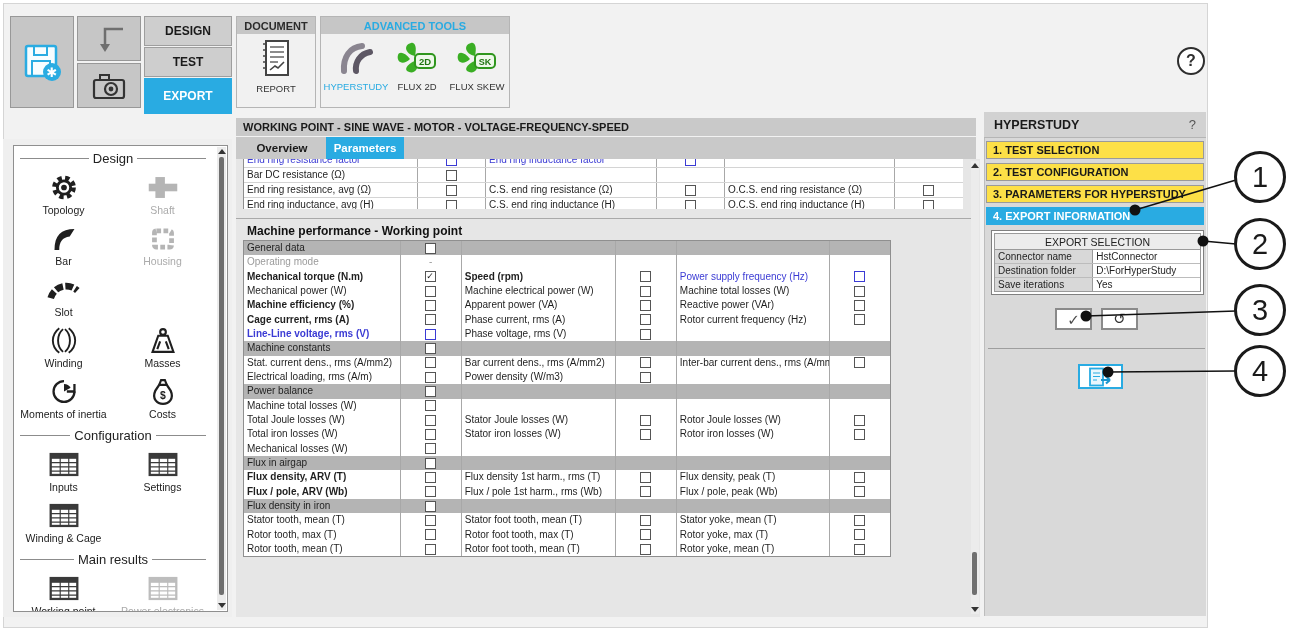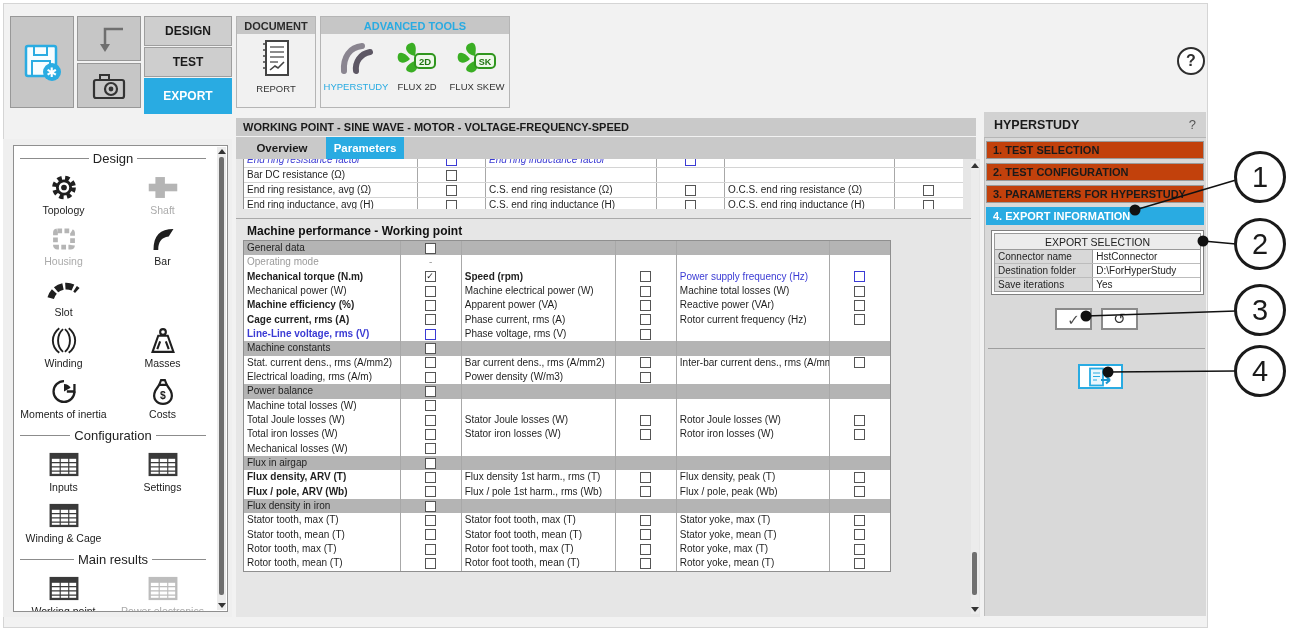--- a/index.html
+++ b/index.html
@@ -65,21 +65,21 @@
   .t-n{color:#1f1f1f;}  .t-b{color:#1f1f1f;font-weight:bold;}
   .t-u{color:#3b3bd4;}  .t-ub{color:#3b3bd4;font-weight:bold;}
   .t-g{color:#9b9b9b;}
   #perf-heading{left:236px;top:218px;width:740px;border-top:1px solid #a9a9a9;padding:5px 0 0 11px;
                 font-weight:bold;font-size:12px;color:#111;background:transparent;}
   
   #hst-panel{left:984px;top:112px;width:222px;height:504px;background:#d9d9d9;border-left:1px solid #bdbdbd;}
   #hst-head{left:984px;top:112px;width:222px;height:26px;background:#d2d2d2;border-bottom:1px solid #b5b5b5;
             display:flex;align-items:center;font-weight:bold;font-size:12.5px;color:#1a1a1a;padding:0 10px;}
   #hst-head .q{margin-left:auto;font-weight:normal;color:#555;font-size:13px;}
-  .step{left:986px;width:218px;height:18px;background:#c2410c;border:1px solid #9a9a9a;display:flex;align-items:center;
+  .step{left:986px;width:218px;height:18px;background:#fde047;border:1px solid #9a9a9a;display:flex;align-items:center;
         font-weight:bold;font-size:11px;color:#1a1a1a;padding-left:6px;cursor:pointer;}
   .step.active{background:#29abe2;border-color:#29abe2;color:#fff;}
   #exp-wrap{left:991px;top:230px;width:213px;background:#fff;border:1px solid #808080;padding:2px;}
   #exp-tbl{border:1px solid #9a9a9a;}
   #exp-tbl .hd{height:15px;background:#ececec;display:flex;align-items:center;justify-content:center;
                font-size:10.5px;color:#222;border-bottom:1px solid #9a9a9a;}
   .exp-row{display:flex;height:13px;border-bottom:1px solid #bcbcbc;font-size:10px;}
   .exp-row:last-child{border-bottom:none;}
   .exp-row .k{width:46%;background:#d8d8d8;border-right:1px solid #9a9a9a;padding-left:3px;line-height:13px;overflow:hidden;}
   .exp-row .v{flex:1;background:#fff;padding-left:3px;line-height:13px;overflow:hidden;}
@@ -212,35 +212,35 @@
             <span>
               <svg width="38" height="31" viewBox="0 0 40 32">
                 <rect x="5" y="12" width="30" height="8" fill="#b5b5b5"></rect>
                 <rect x="12" y="5" width="10" height="22" fill="#b5b5b5"></rect>
               </svg>
             </span>
             <span class="slbl">Shaft</span>
           </div>
         </div>
         <div class="srow">
+          <div class="sitem">
+            <span>
+              <svg width="38" height="31" viewBox="0 0 40 32">
+                <path d="M10,28 C10,13 17,6 31,6 L26,14 C18,15 15,20 15,28 Z" fill="#1f1f1f"></path>
+              </svg>
+            </span>
+            <span class="slbl">Bar</span>
+          </div>
           <div class="sitem disabled">
             <span>
               <svg width="38" height="31" viewBox="0 0 40 32">
                 <rect x="11" y="8" width="18" height="17" rx="2" fill="none" stroke="#b5b5b5" stroke-width="5" stroke-dasharray="5 2.5"></rect>
               </svg>
             </span>
             <span class="slbl">Housing</span>
-          </div>
-          <div class="sitem">
-            <span>
-              <svg width="38" height="31" viewBox="0 0 40 32">
-                <path d="M10,28 C10,13 17,6 31,6 L26,14 C18,15 15,20 15,28 Z" fill="#1f1f1f"></path>
-              </svg>
-            </span>
-            <span class="slbl">Bar</span>
           </div>
         </div>
         <div class="srow">
           <div class="sitem">
             <span>
               <svg width="38" height="31" viewBox="0 0 40 32">
                 <path d="M6,25 A17 17 0 0 1 34,17" fill="none" stroke="#1f1f1f" stroke-width="7" stroke-dasharray="8 2.5"></path>
               </svg>
             </span>
             <span class="slbl">Slot</span>
@@ -369,21 +369,21 @@
   <div class="abs" id="main-title">
     <span>WORKING POINT - SINE WAVE - MOTOR - VOLTAGE-FREQUENCY-SPEED</span>
   </div>
   <div class="abs" id="tabstrip">
       <div class="mtab" style="left: 4px; width: 84px;">Overview</div>
       <div class="mtab active" style="left: 90px; width: 78px;">Parameters</div>
     </div>
 
   <div class="abs" style="left:243px;top:159px;width:720px;height:50px;overflow:hidden;">
     <div class="ptable" id="table1" style="position:relative;top:-7px;width:720px;">
-        <div class="trow trow1" style="height: 14px; font-style: italic;">
+        <div class="trow trow1" style="height: 14px;">
           <div class="c lab t-u" style="width:174px">End ring resistance factor</div>
           <div class="c cbc" style="width:68px">
             <span class="cb blue"></span>
           </div>
           <div class="c lab t-u" style="width:171px">End ring inductance factor</div>
           <div class="c cbc" style="width:68px">
             <span class="cb blue"></span>
           </div>
           <div class="c lab t-n" style="width:170px"></div>
           <div class="c cbc" style="width:67px"></div>
@@ -656,34 +656,20 @@
       </div>
       <div class="trow sect" style="height: 14.33px;">
         <div class="c lab t-n" style="width:174px">Flux density in iron</div>
         <div class="c cbc" style="width:68px">
           <span class="cb"></span>
         </div>
         <div class="c" style="width:171px"></div>
         <div class="c" style="width:68px"></div>
         <div class="c" style="width:170px"></div>
         <div class="c" style="width:67px"></div>
-      </div>
-      <div class="trow" style="height: 14.33px;">
-        <div class="c lab t-n" style="width:174px">Stator tooth, max (T)</div>
-        <div class="c cbc" style="width:68px">
-          <span class="cb"></span>
-        </div>
-        <div class="c lab t-n" style="width:171px">Stator foot tooth, max (T)</div>
-        <div class="c cbc" style="width:68px">
-          <span class="cb"></span>
-        </div>
-        <div class="c lab t-n" style="width:170px">Stator yoke, max (T)</div>
-        <div class="c cbc" style="width:67px">
-          <span class="cb"></span>
-        </div>
       </div>
       <div class="trow" style="height: 14.33px;">
         <div class="c lab t-n" style="width:174px">Stator tooth, mean (T)</div>
         <div class="c cbc" style="width:68px">
           <span class="cb"></span>
         </div>
         <div class="c lab t-n" style="width:171px">Stator foot tooth, mean (T)</div>
         <div class="c cbc" style="width:68px">
           <span class="cb"></span>
         </div>

